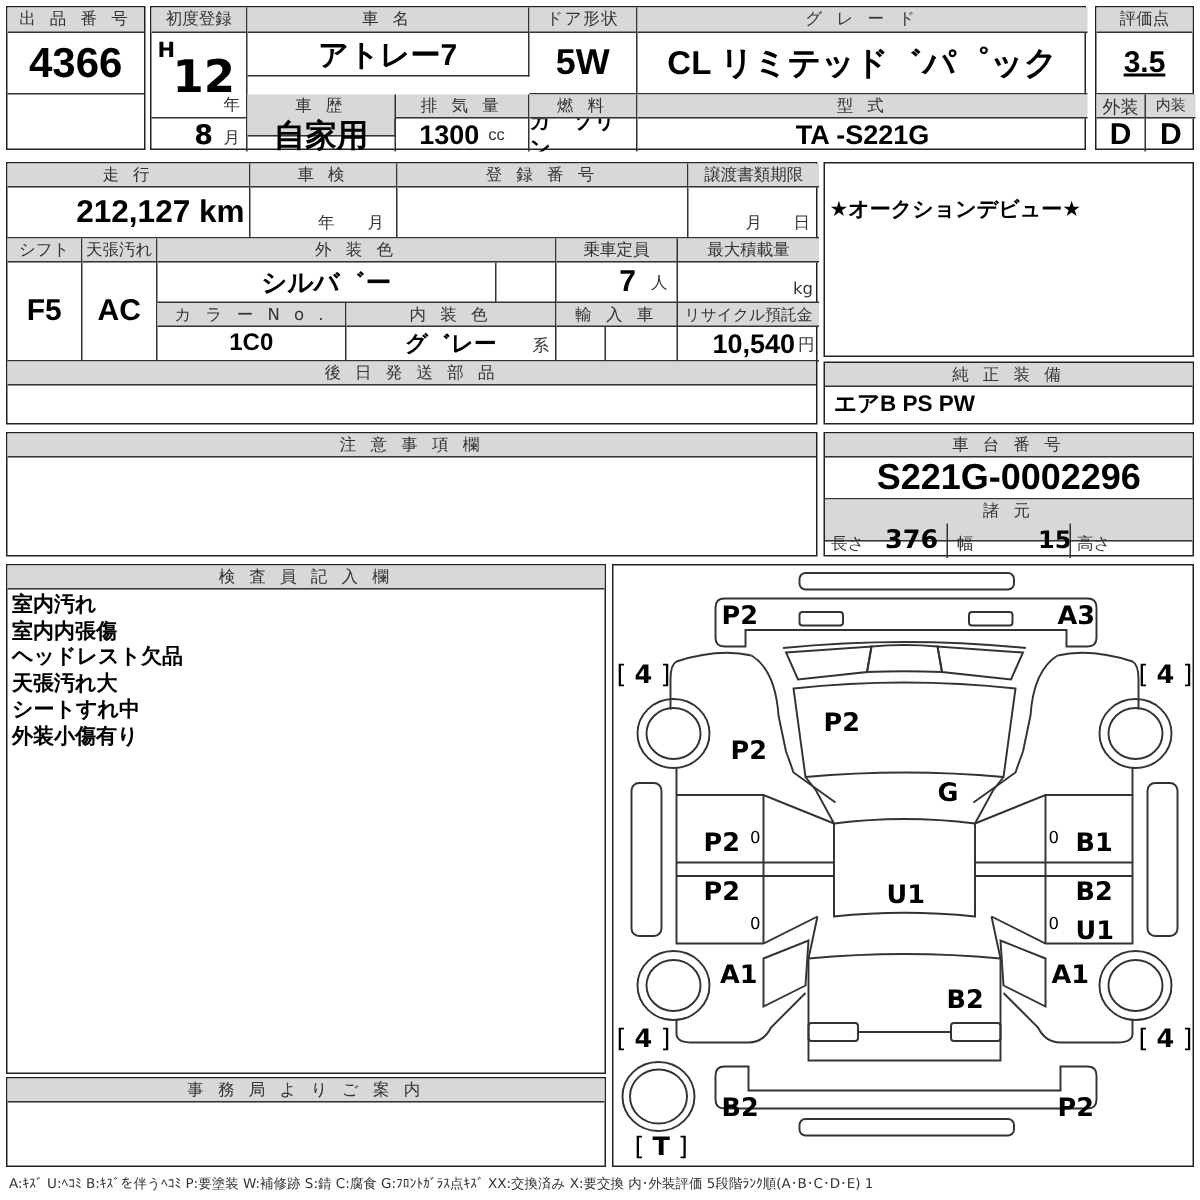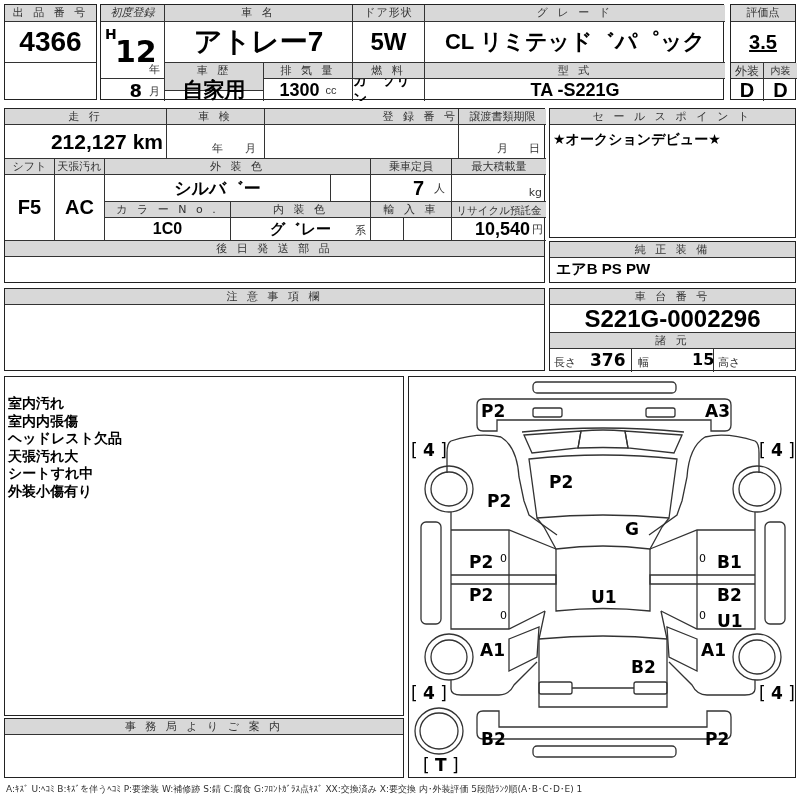--- a/index.html
+++ b/index.html
@@ -22,33 +22,33 @@
 <body>
 
 <div class="box" style="left:4px;top:4px;width:93px;height:96px;">
   <div class="c h nr" style="left:0;top:0;width:100%;height:17px;">出 品 番 号</div>
   <div class="c v nr" style="left:0;top:17px;width:100%;height:41px;font-size:28px;">4366</div>
   <div class="c nr nb" style="left:0;top:58px;width:100%;height:38px;"></div>
 </div>
 
 <div class="box" style="left:100px;top:4px;width:624px;height:96px;">
 
-  <div class="c h" style="left:0;top:0;width:64px;height:17px;letter-spacing:0;font-style:italic;">初度登録</div>
+  <div class="c h" style="left:0;top:0;width:64px;height:17px;letter-spacing:0;">初度登録</div>
   <div class="c" style="left:0;top:17px;width:64px;height:57px;">
     <span style="position:absolute;left:4px;top:4px;font-weight:bold;font-size:14px;">H</span>
     <span style="position:absolute;left:14px;top:12px;font-weight:bold;font-size:30px;">12</span>
     <span class="unit" style="position:absolute;right:4px;bottom:1px;">年</span>
   </div>
   <div class="c nb" style="left:0;top:74px;width:64px;height:22px;">
     <span style="position:absolute;right:22px;top:1px;font-weight:bold;font-size:18px;">8</span>
     <span class="unit" style="position:absolute;right:4px;top:5px;">月</span>
   </div>
 
   <div class="c h" style="left:64px;top:0;width:188px;height:17px;">車 名</div>
-  <div class="c v" style="left:64px;top:17px;width:188px;height:41px;font-size:28px;">アトレー7</div>
+  <div class="c v" style="left:64px;top:17px;width:188px;height:29px;font-size:20px;">アトレー7</div>
 
   <div class="c h" style="left:64px;top:58px;width:99px;height:28px;">車 歴</div>
   <div class="c v nb" style="left:64px;top:74px;width:99px;height:22px;font-size:21px;">自家用</div>
   <div class="c h" style="left:163px;top:58px;width:89px;height:16px;">排 気 量</div>
   <div class="c v nb" style="left:163px;top:74px;width:89px;height:22px;font-size:18px;">
     <span>1300</span>
       <span class="unit" style="margin-left:6px;">cc</span>
   </div>
 
   <div class="c h" style="left:252px;top:0;width:72px;height:17px;letter-spacing:1px;">ドア形状</div>
@@ -74,21 +74,21 @@
 <div class="box" style="left:4px;top:108px;width:541px;height:175px;">
   <div class="c h" style="left:0;top:0;width:162px;height:16px;">走 行</div>
   <div class="c v" style="left:0;top:16px;width:162px;height:34px;justify-content:flex-end;padding-right:3px;font-size:21px;">
     <span>212,127</span>&nbsp;<span>km</span>
   </div>
   <div class="c h" style="left:162px;top:0;width:98px;height:16px;">車 検</div>
   <div class="c" style="left:162px;top:16px;width:98px;height:34px;">
     <span class="unit" style="position:absolute;left:45px;bottom:2px;">年</span>
     <span class="unit" style="position:absolute;right:8px;bottom:2px;">月</span>
   </div>
-  <div class="c h" style="left:260px;top:0;width:194px;height:16px;text-align:right;">登 録 番 号</div>
+  <div class="c h" style="left:260px;top:0;width:194px;height:16px;">登 録 番 号</div>
   <div class="c" style="left:260px;top:16px;width:194px;height:34px;"></div>
   <div class="c h nr" style="left:454px;top:0;width:87px;height:16px;letter-spacing:0;">譲渡書類期限</div>
   <div class="c nr" style="left:454px;top:16px;width:87px;height:34px;">
     <span class="unit" style="position:absolute;left:38px;bottom:2px;">月</span>
     <span class="unit" style="position:absolute;right:6px;bottom:2px;">日</span>
   </div>
 
   <div class="c h" style="left:0;top:50px;width:50px;height:16px;letter-spacing:0;">シフト</div>
   <div class="c v" style="left:0;top:66px;width:50px;height:66px;font-size:20px;">F5</div>
   <div class="c h" style="left:50px;top:50px;width:50px;height:16px;letter-spacing:0;">天張汚れ大</div>
@@ -119,52 +119,52 @@
   <div class="c v nr" style="left:447px;top:109px;width:94px;height:23px;justify-content:flex-end;padding-right:3px;font-size:18px;">
     <span>10,540</span>
       <span class="unit" style="margin-left:2px;">円</span>
   </div>
 
   <div class="c h nr" style="left:0;top:132px;width:100%;height:16px;">後 日 発 送 部 品</div>
   <div class="c nr nb" style="left:0;top:148px;width:100%;height:27px;"></div>
 </div>
 
 <div class="box" style="left:549px;top:108px;width:247px;height:130px;">
-  <div class="c h nr" style="left:0;top:0;width:100%;height:16px;">セ ー ル ス ポ イ ン ト</div>
   <div style="position:absolute;left:3px;top:22px;font-size:14px;font-weight:bold;">★オークションデビュー★</div>
 </div>
 
 <div class="box" style="left:549px;top:241px;width:247px;height:42px;">
   <div class="c h nr" style="left:0;top:0;width:100%;height:16px;">純 正 装 備</div>
   <div style="position:absolute;left:6px;top:18px;font-size:15px;font-weight:bold;font-family:'Liberation Sans',sans-serif;">エアB PS PW</div>
 </div>
 
 <div class="box" style="left:4px;top:288px;width:541px;height:83px;">
   <div class="c h nr" style="left:0;top:0;width:100%;height:16px;">注 意 事 項 欄</div>
 </div>
 
 <div class="box" style="left:549px;top:288px;width:247px;height:83px;">
   <div class="c h nr" style="left:0;top:0;width:100%;height:16px;">車 台 番 号</div>
   <div class="c v nr" style="left:0;top:16px;width:100%;height:28px;font-size:24px;">S221G-0002296</div>
-  <div class="c h nr" style="left:0;top:44px;width:100%;height:16px;">諸 元</div>
+  <div class="c h nr" style="left:0;top:44px;width:100%;height:28px;">諸 元</div>
   <div class="c nb" style="left:0;top:60px;width:82px;height:23px;">
     <span class="unit" style="position:absolute;left:4px;top:6px;">長さ</span>
     <span style="position:absolute;left:40px;top:1px;font-weight:bold;font-size:17px;">376</span>
   </div>
   <div class="c nb" style="left:82px;top:60px;width:82px;height:23px;">
     <span class="unit" style="position:absolute;left:6px;top:6px;">幅</span>
     <span style="position:absolute;left:60px;top:1px;font-weight:bold;font-size:16px;">151</span>
   </div>
   <div class="c nr nb" style="left:164px;top:60px;width:83px;height:23px;">
     <span class="unit" style="position:absolute;left:4px;top:6px;">高さ</span>
     <span style="position:absolute;left:42px;top:1px;font-weight:bold;font-size:17px;margin-top:29px;">189</span>
   </div>
 </div>
 
 <div class="box" style="left:4px;top:376px;width:400px;height:340px;">
+  <div class="c h nr" style="left:0;top:0;width:100%;height:16px;">検 査 員 記 入 欄</div>
   <div class="notes" style="position:absolute;left:3px;top:18px;">
     <div>室内汚れ</div>
     <div>室内内張傷</div>
     <div>ヘッドレスト欠品</div>
     <div>天張汚れ大</div>
     <div>シートすれ中</div>
     <div>外装小傷有り</div>
   </div>
 </div>
 

